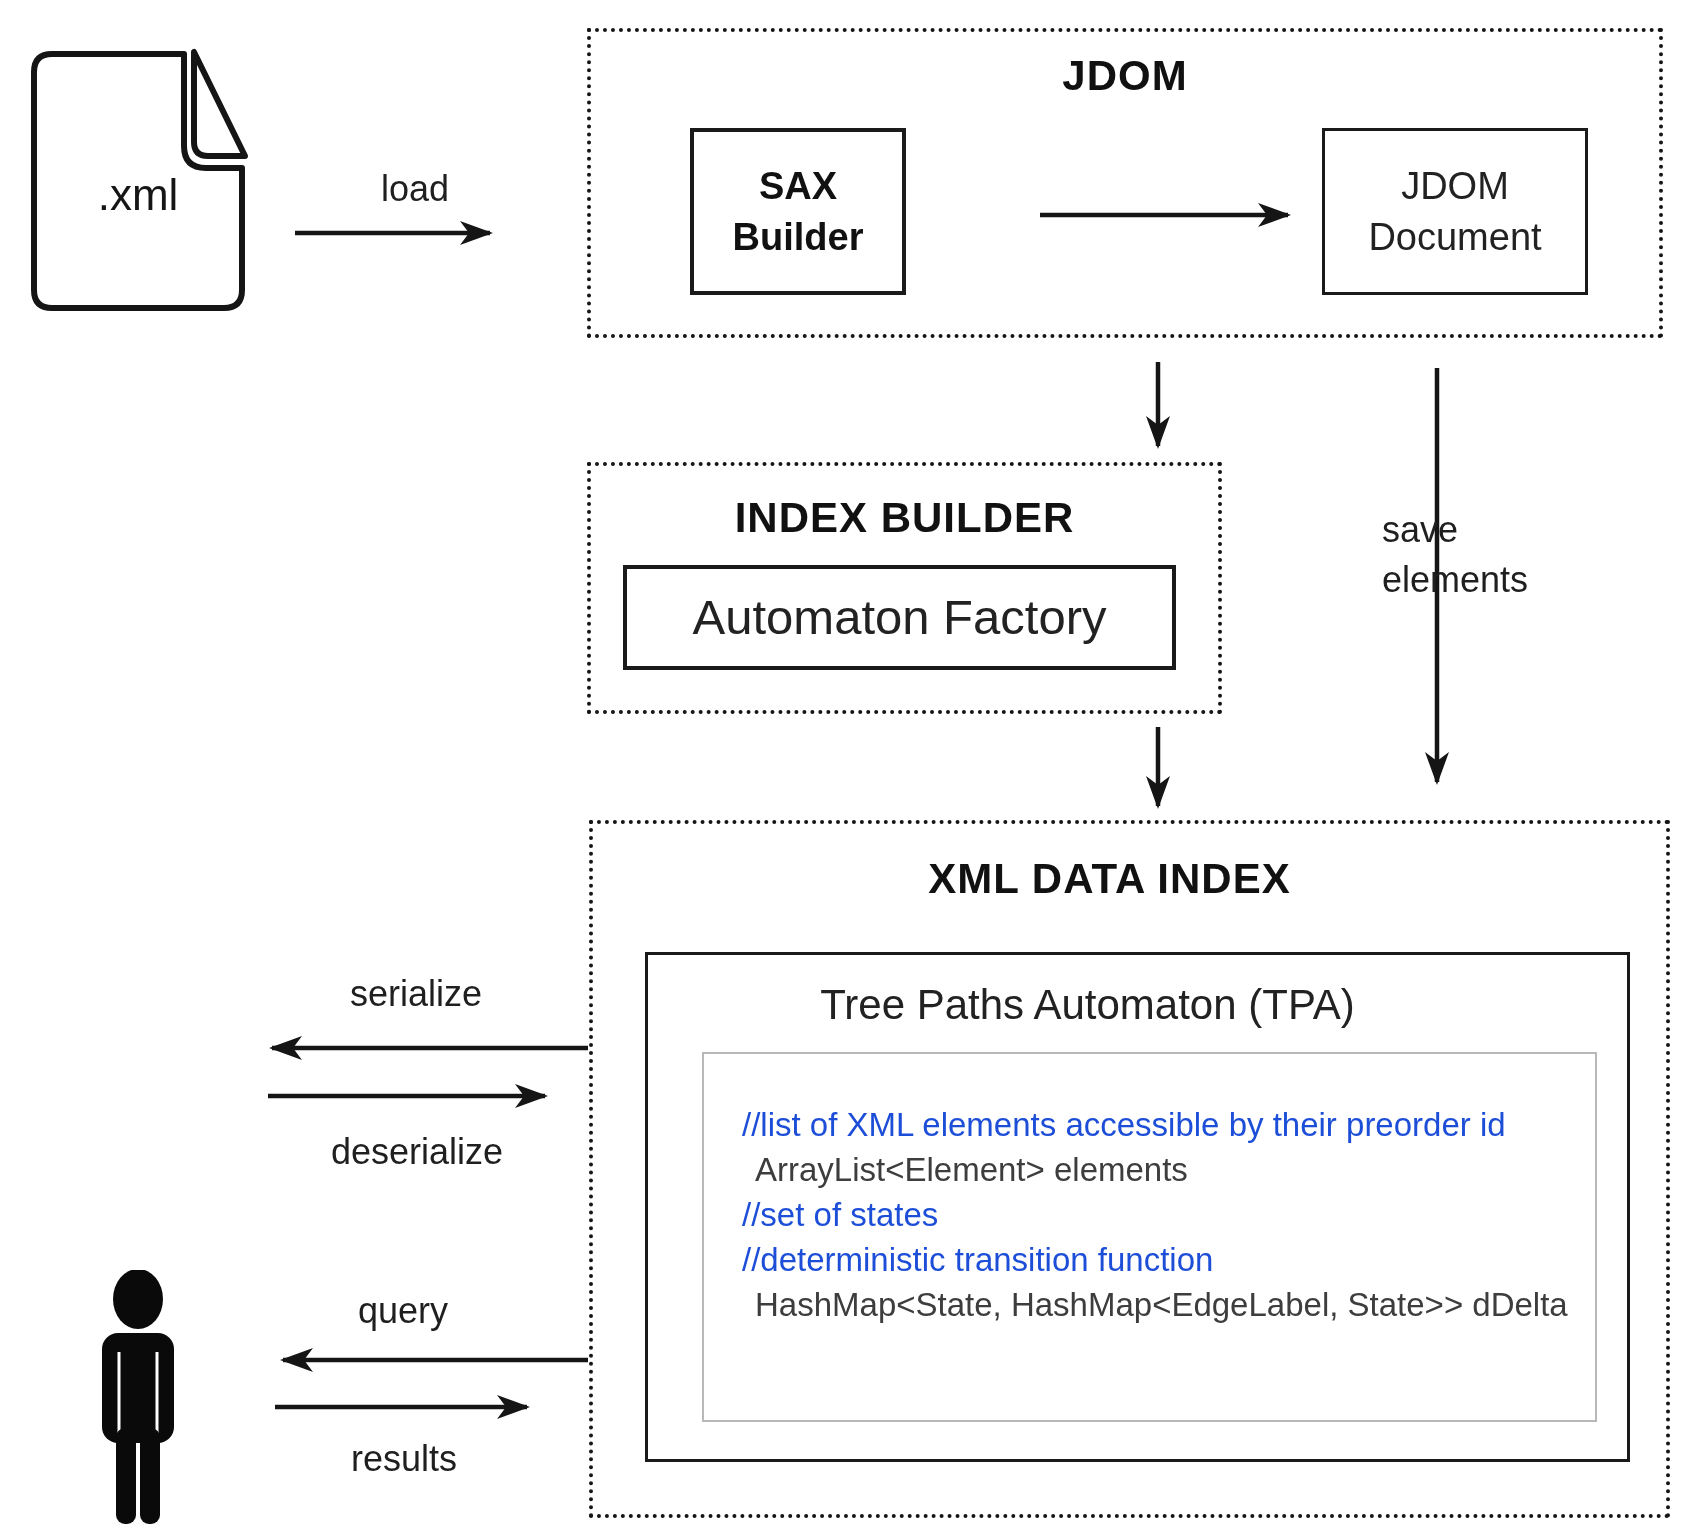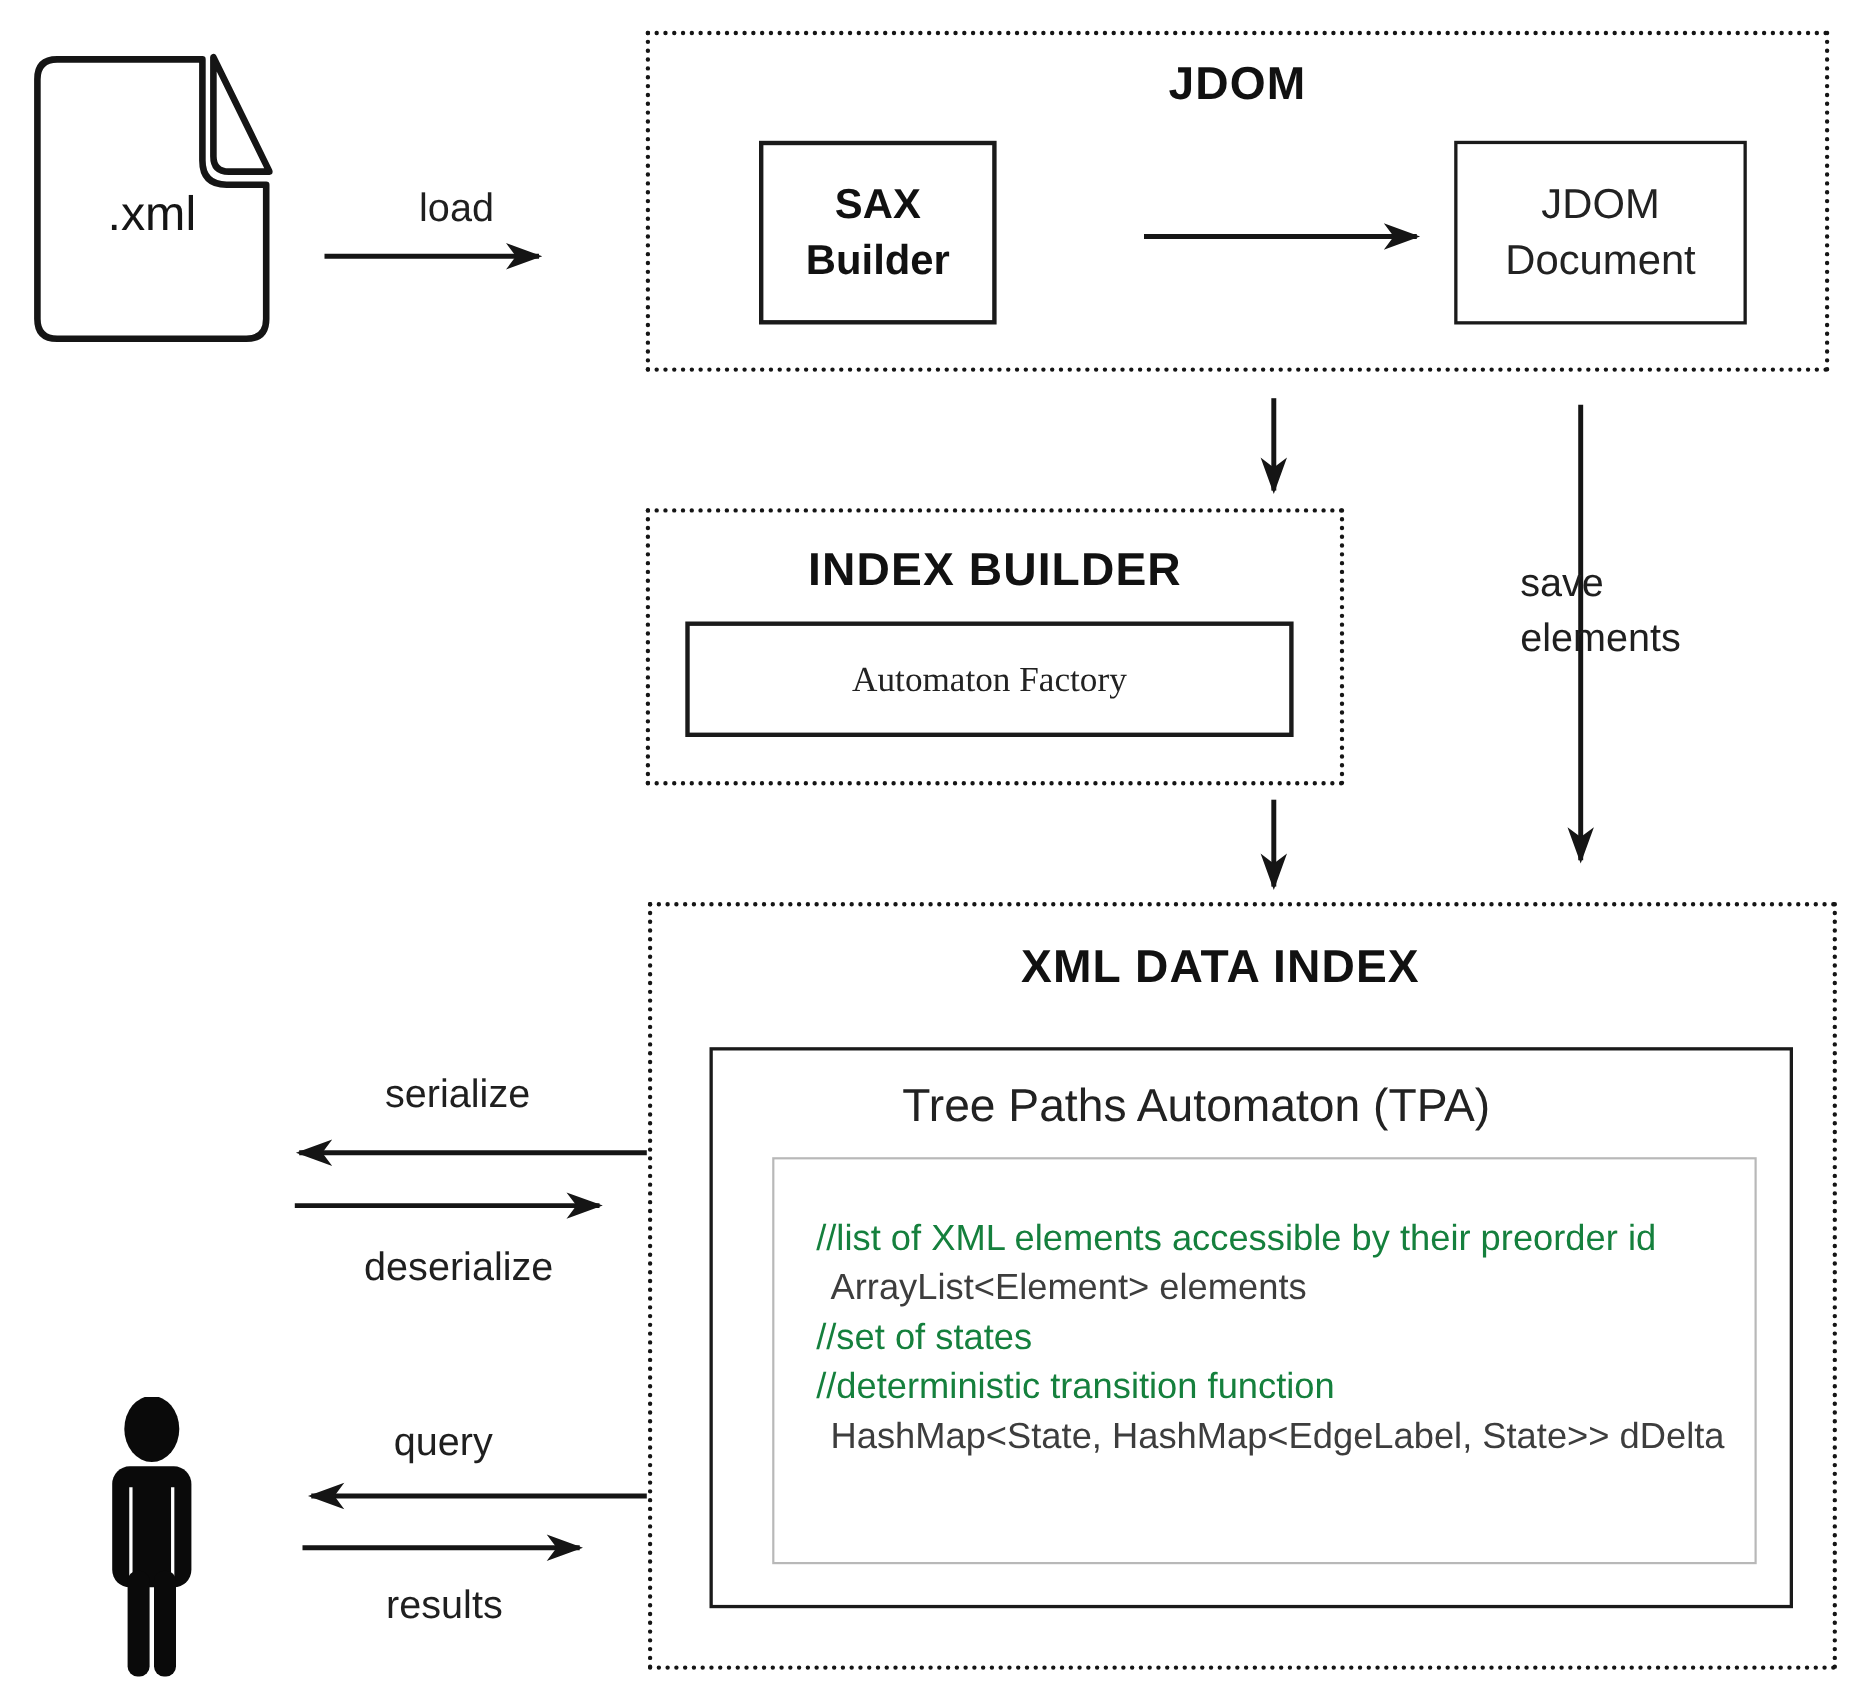--- a/index.html
+++ b/index.html
@@ -20,21 +20,21 @@
   
   .arrow-label{font-size:36px;font-weight:400;color:#1f1f1f;white-space:nowrap;}
   .arrow-label.center{transform:translate(-50%,-50%);}
   
   .file-label{position:absolute;left:0;top:55%;width:100%;text-align:center;transform:translateY(-50%);
     font-size:44px;color:#151515;}
   
   .code-box{border:2px solid #b8b8b8;box-sizing:border-box;background:#fff;}
   .code-lines{position:absolute;left:742px;top:1102px;width:860px;}
   .code-line{font-size:33px;line-height:45px;white-space:nowrap;}
-  .code-line.comment{color:#15803d;}
+  .code-line.comment{color:#1d4ed8;}
   .code-line.code{color:#3d3d3d;padding-left:13px;}
   svg{display:block;}
 </style>
 </head>
 <body>
 
 <div id="canvas">
 
   <svg class="abs" style="left:0;top:0;" width="1689" height="1536" viewBox="0 0 1689 1536">
     <defs>
@@ -82,21 +82,21 @@
   <div class="abs solid-box thin-box" style="left:1322px;top:128px;width:266px;height:167px;">
     <div class="box-text light-text" style="width:200px;">JDOM Document</div>
   </div>
 
   <div class="abs arrow-label" style="left:1382px;top:505px;width:190px;white-space:normal;line-height:1.4;">save elements</div>
 
   <div class="abs dotted-box" style="left:587px;top:462px;width:635px;height:252px;"></div>
   <div class="abs group-title" style="left:587px;top:494px;width:635px;">INDEX BUILDER</div>
 
   <div class="abs solid-box" style="left:623px;top:565px;width:553px;height:105px;">
-    <div class="box-text light-text" style="font-size:32px;font-family:Liberation Serif, serif;">Automaton Factory</div>
+    <div class="box-text light-text" style="font-size:49px;">Automaton Factory</div>
   </div>
 
   <div class="abs dotted-box" style="left:589px;top:820px;width:1081px;height:698px;"></div>
   <div class="abs group-title" style="left:589px;top:855px;width:1081px;transform:translateX(-20px);">XML DATA INDEX</div>
 
   <div class="abs solid-box thin-box" style="left:645px;top:952px;width:985px;height:510px;align-items:flex-start;justify-content:center;">
     <div class="box-text light-text" style="font-size:42px;margin-top:22px;transform:translateX(-50px);">Tree Paths Automaton (TPA)</div>
   </div>
 
   <div class="abs code-box" style="left:702px;top:1052px;width:895px;height:370px;"></div>

